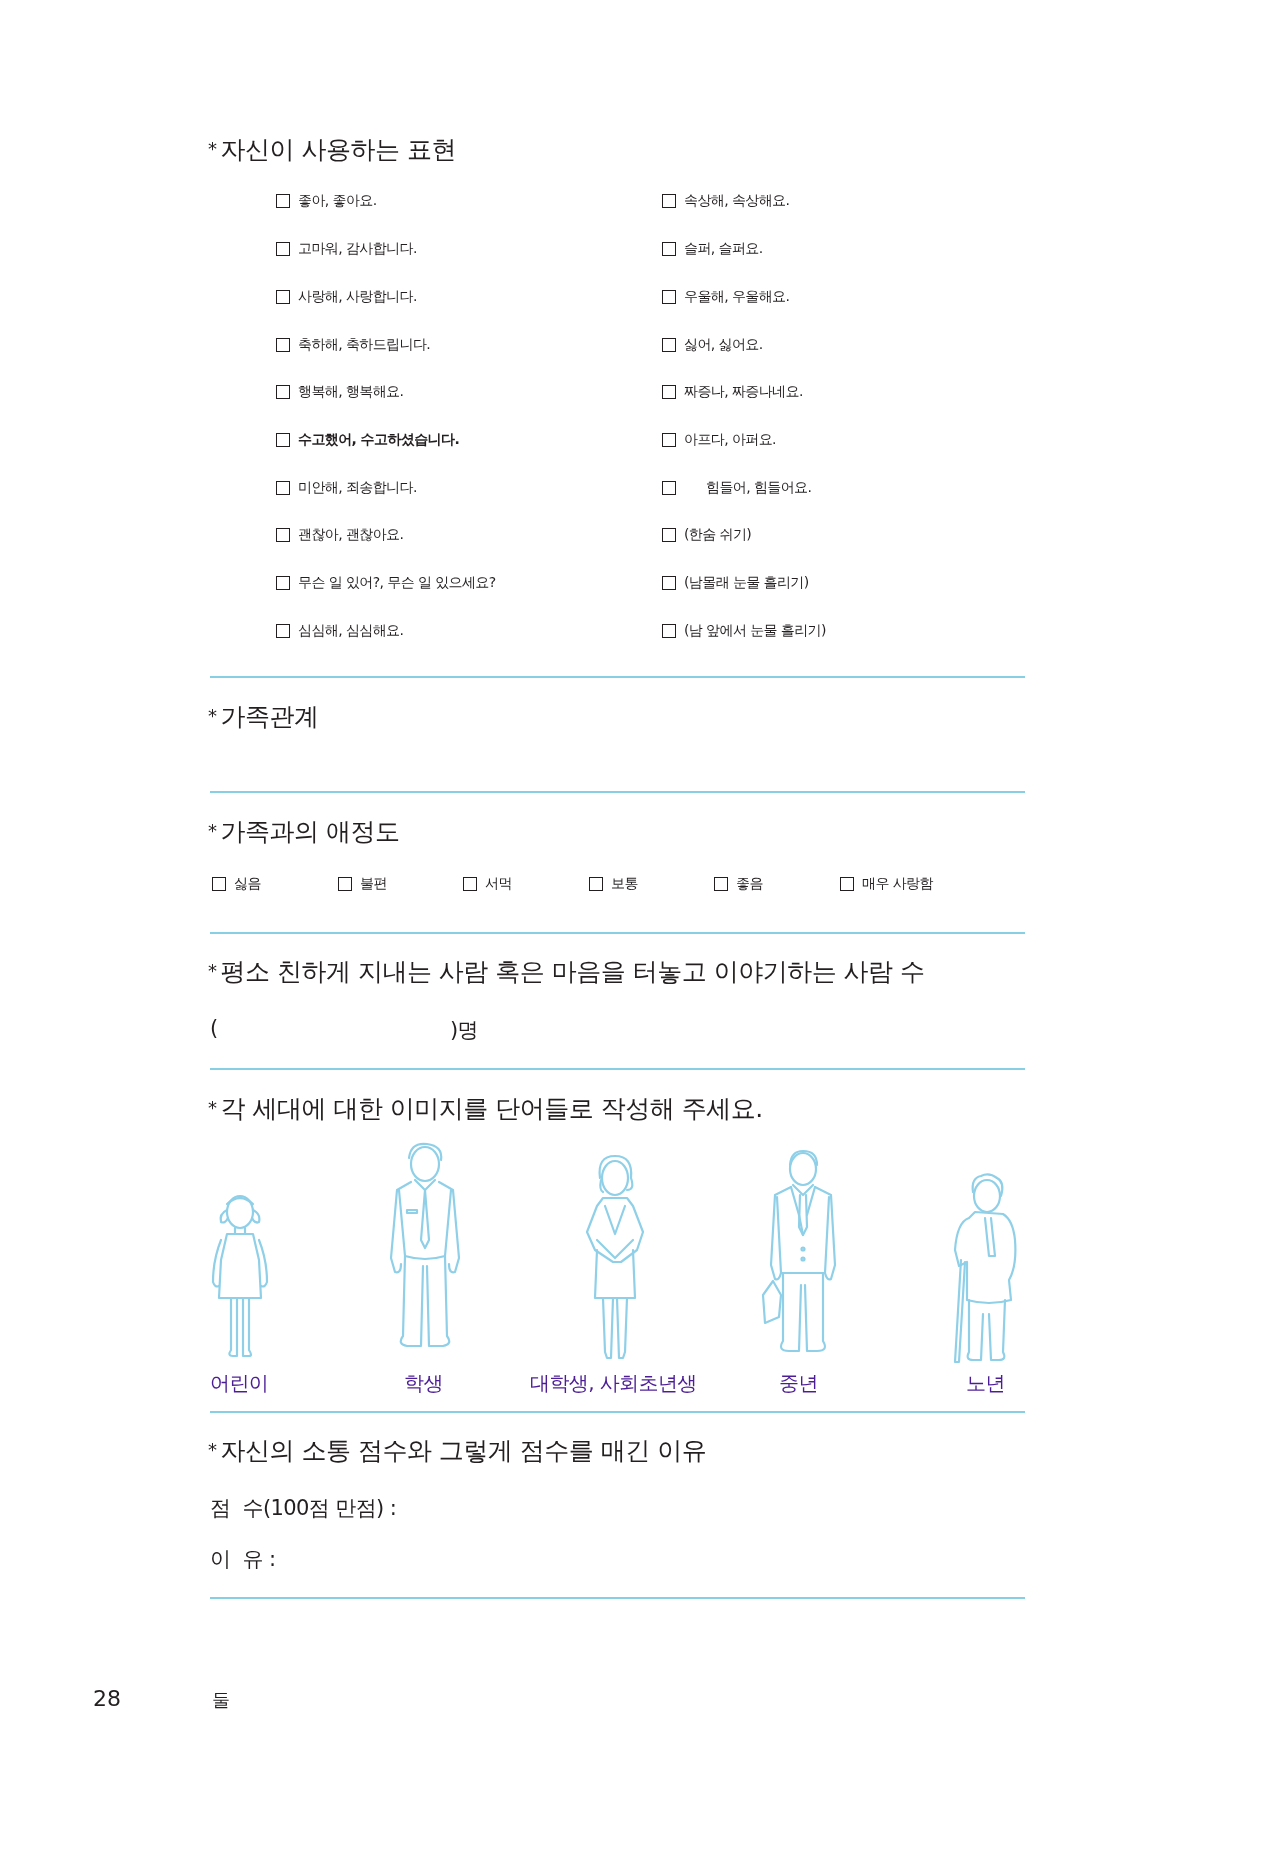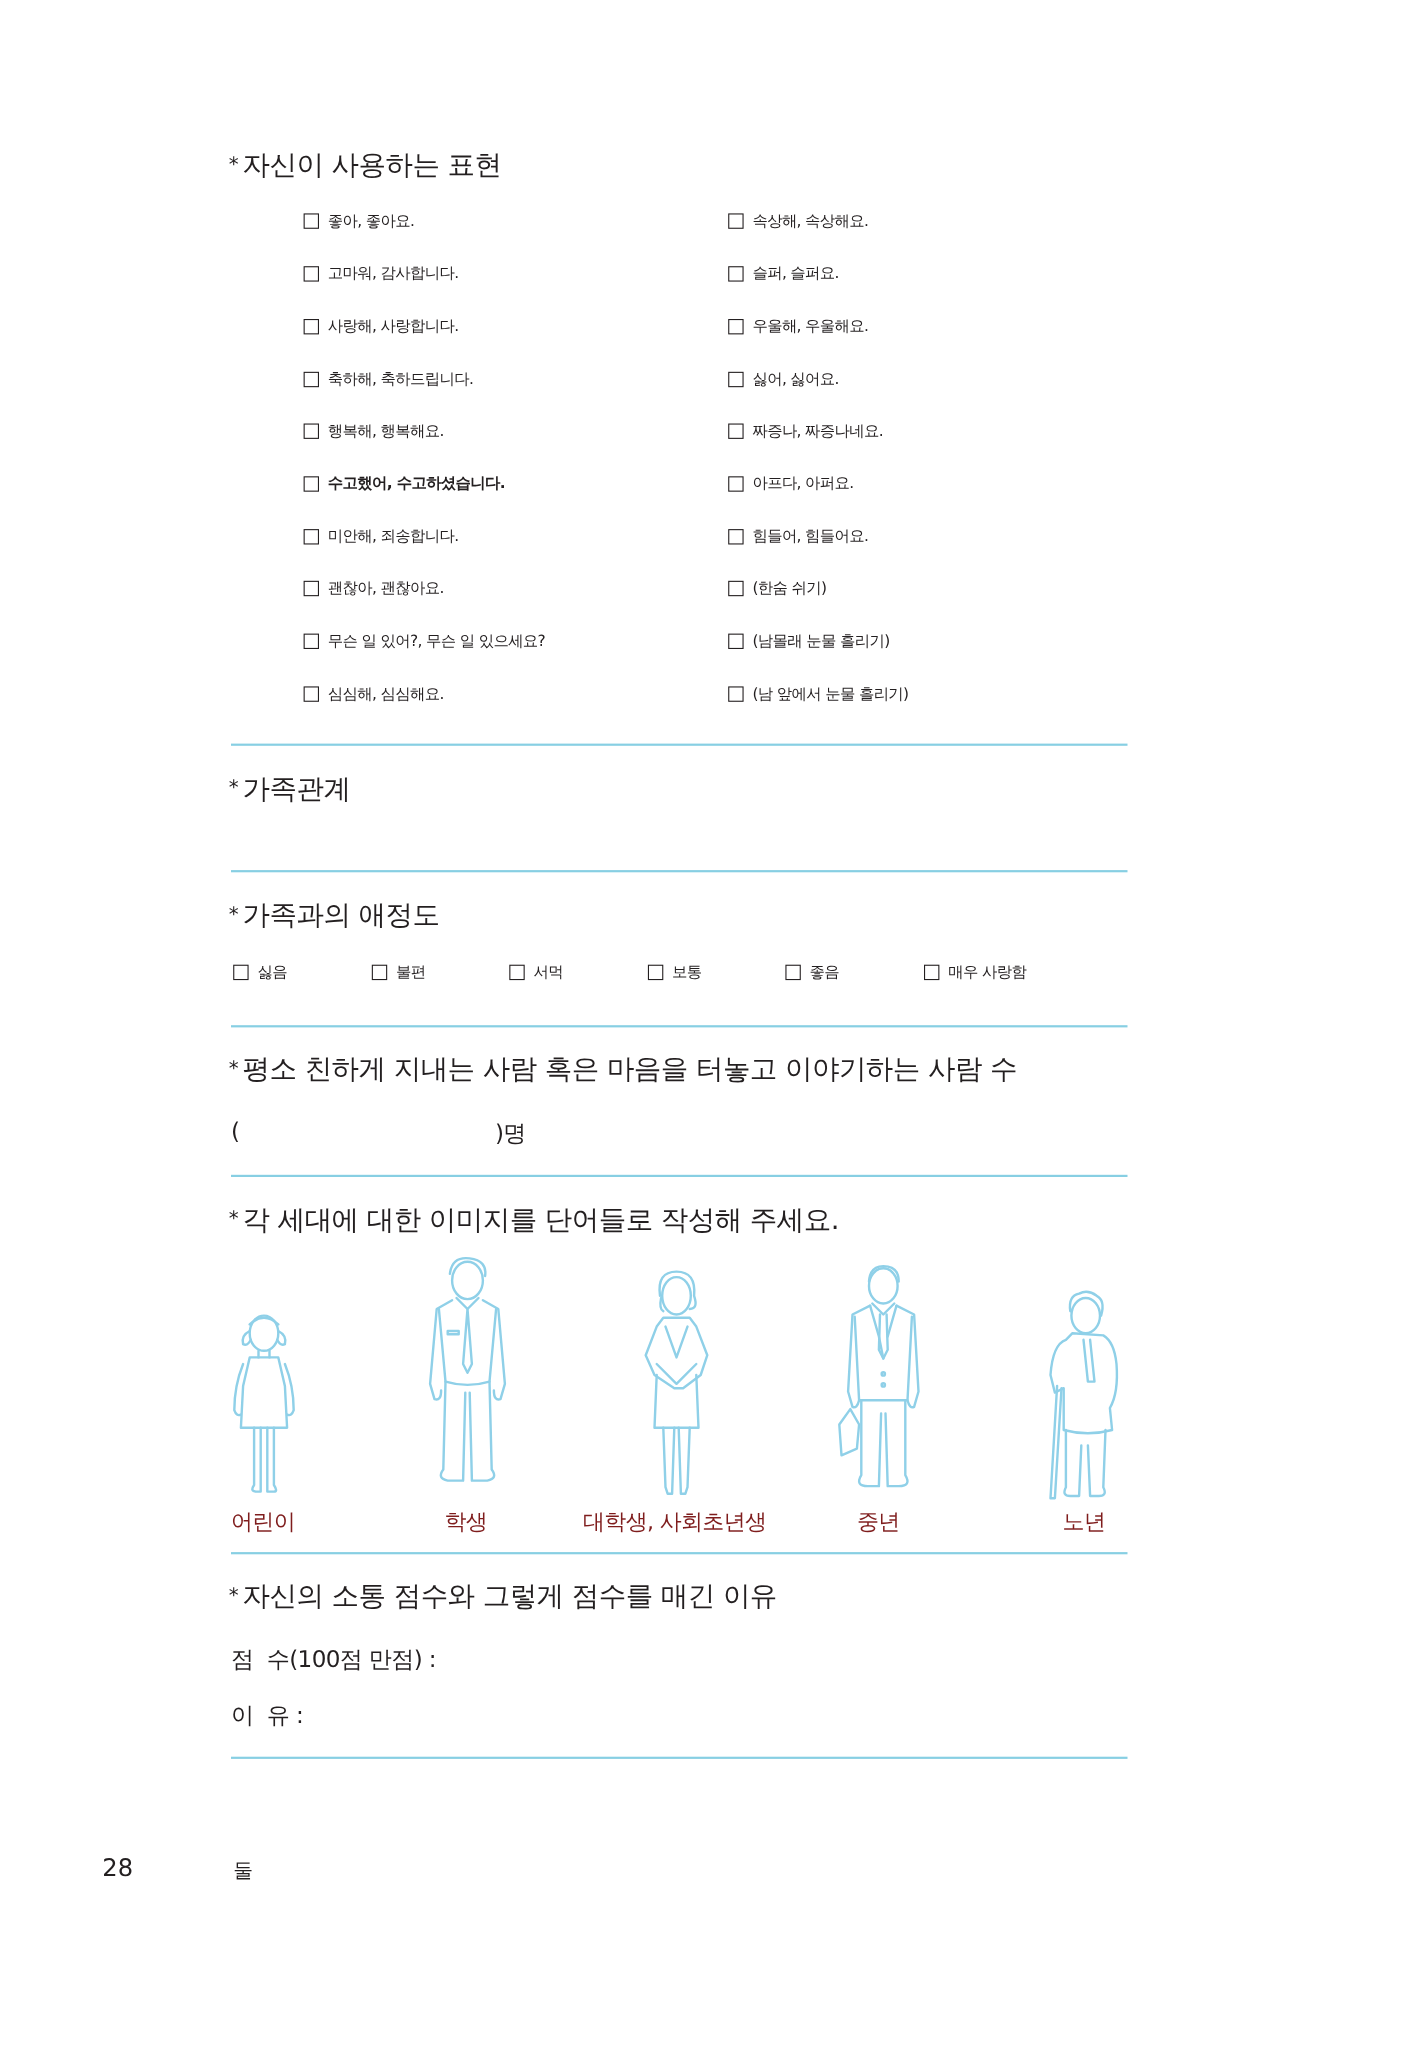--- a/index.html
+++ b/index.html
@@ -6,21 +6,21 @@
   body {
     width: 1280px; height: 1861px; position: relative; overflow: hidden;
     font-family: "DejaVu Sans", "Liberation Sans", sans-serif; color: #231f20;
   }
   .abs { position: absolute; }
   .heading { font-size: 25px; letter-spacing: -0.5px; white-space: nowrap; }
   .heading .star { font-size: 18px; vertical-align: 3px; margin-right: 4px; }
   .item { font-size: 14px; letter-spacing: -0.6px; white-space: nowrap; display: flex; align-items: center; }
   .box { display: inline-block; width: 14px; height: 14px; border: 1.6px solid #231f20; margin-right: 8px; box-sizing: border-box; }
   .rule { position: absolute; left: 210px; width: 815px; height: 2px; background: #87cfe3; }
-  .fig-label { position: absolute; font-size: 20px; color: #7f1d1d; letter-spacing: -0.6px; white-space: nowrap; }
+  .fig-label { position: absolute; font-size: 20px; color: #4c1d95; letter-spacing: -0.6px; white-space: nowrap; }
   .fig { position: absolute; }
   .fig svg { display: block; }
   .plain { font-size: 21px; letter-spacing: -0.6px; white-space: nowrap; }
 </style>
 </head>
 <body>
 
 <div class="abs heading" style="left:208px; top:133px;">
   <span class="star">*</span><span>자신이 사용하는 표현</span>
 </div>
@@ -86,21 +86,21 @@
       <span>싫어, 싫어요.</span>
     </div>
   <div class="abs item" style="left:662px; top:383px;">
       <span class="box"></span>
       <span>짜증나, 짜증나네요.</span>
     </div>
   <div class="abs item" style="left:662px; top:431px;">
       <span class="box"></span>
       <span>아프다, 아퍼요.</span>
     </div>
-  <div class="abs item" style="left:662px; top:479px;">
+  <div class="abs item" style="left:662px; top:479px;gap:22px;">
       <span class="box"></span>
       <span>힘들어, 힘들어요.</span>
     </div>
   <div class="abs item" style="left:662px; top:526px;">
       <span class="box"></span>
       <span>(한숨 쉬기)</span>
     </div>
   <div class="abs item" style="left:662px; top:574px;">
       <span class="box"></span>
       <span>(남몰래 눈물 흘리기)</span>

